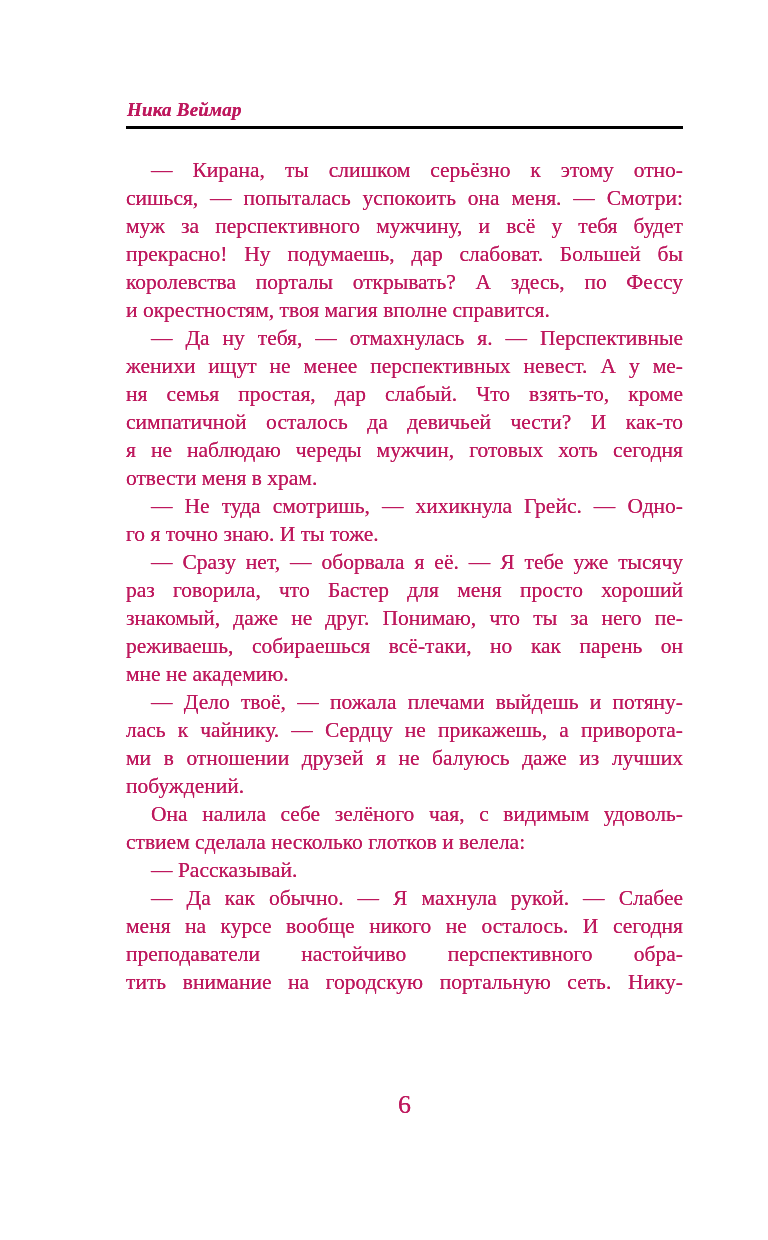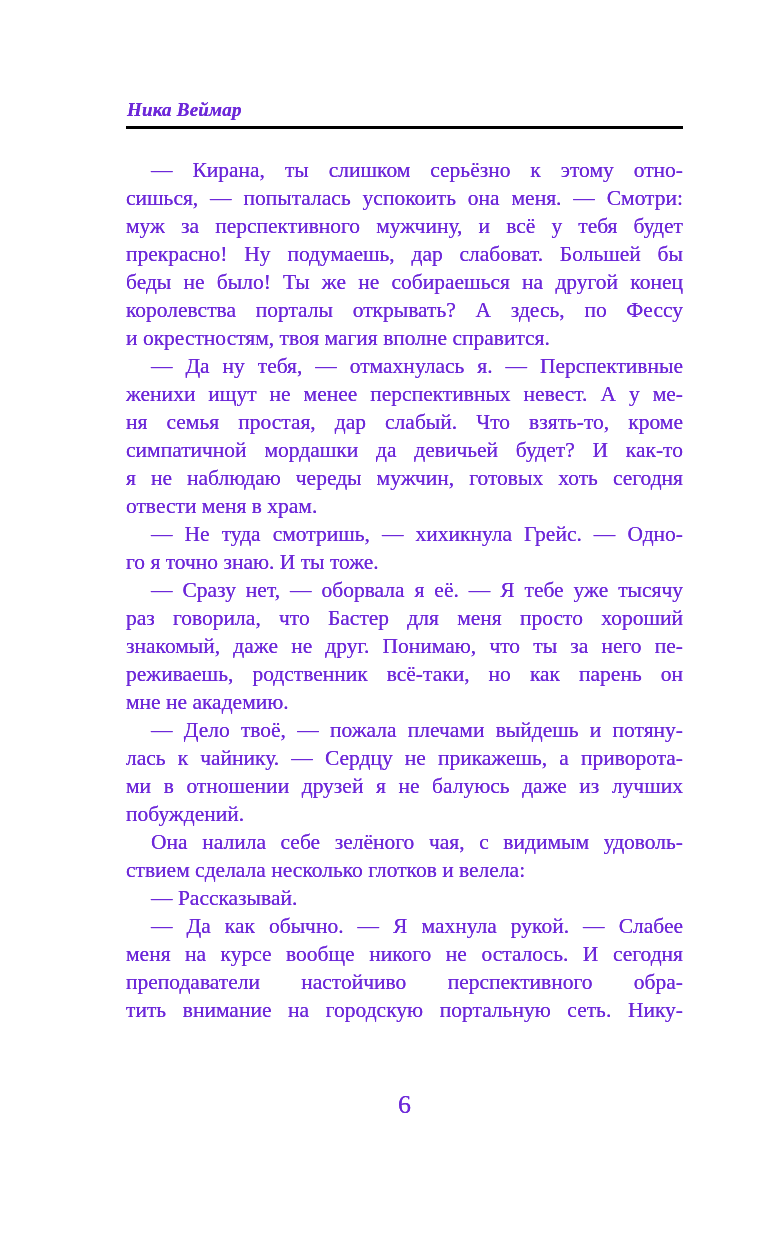--- a/index.html
+++ b/index.html
@@ -1,21 +1,21 @@
 <!DOCTYPE html>
 <html lang="ru"><head>
 <meta charset="utf-8">
 <style>
   html, body { margin: 0; padding: 0; }
   .page {
     position: relative;
     width: 768px;
     height: 1240px;
     background: #ffffff;
-    color: #6d28d9;
+    color: #be185d;
     font-family: "Liberation Serif", serif;
     overflow: hidden;
   }
   .running-head {
     position: absolute;
     left: 127px;
     top: 99px;
     font-size: 19px;
     font-weight: bold;
     font-style: italic;
@@ -59,35 +59,34 @@
 <body>
 
 <div class="page">
   <div class="running-head">Ника Веймар</div>
   <div class="head-rule"></div>
   <div class="body-text">
       <div class="line first">— Кирана, ты слишком серьёзно к этому отно-</div>
       <div class="line">сишься, — попыталась успокоить она меня. — Смотри:</div>
       <div class="line">муж за перспективного мужчину, и всё у тебя будет</div>
       <div class="line">прекрасно! Ну подумаешь, дар слабоват. Большей бы</div>
-      <div class="line">беды не было! Ты же не собираешься на другой конец</div>
       <div class="line">королевства порталы открывать? А здесь, по Фессу</div>
       <div class="line last">и окрестностям, твоя магия вполне справится.</div>
       <div class="line first">— Да ну тебя, — отмахнулась я. — Перспективные</div>
       <div class="line">женихи ищут не менее перспективных невест. А у ме-</div>
       <div class="line">ня семья простая, дар слабый. Что взять-то, кроме</div>
-      <div class="line">симпатичной мордашки да девичьей будет? И как-то</div>
+      <div class="line">симпатичной осталось да девичьей чести? И как-то</div>
       <div class="line">я не наблюдаю череды мужчин, готовых хоть сегодня</div>
       <div class="line last">отвести меня в храм.</div>
       <div class="line first">— Не туда смотришь, — хихикнула Грейс. — Одно-</div>
       <div class="line last">го я точно знаю. И ты тоже.</div>
       <div class="line first">— Сразу нет, — оборвала я её. — Я тебе уже тысячу</div>
       <div class="line">раз говорила, что Бастер для меня просто хороший</div>
       <div class="line">знакомый, даже не друг. Понимаю, что ты за него пе-</div>
-      <div class="line">реживаешь, родственник всё-таки, но как парень он</div>
+      <div class="line">реживаешь, собираешься всё-таки, но как парень он</div>
       <div class="line last">мне не академию.</div>
       <div class="line first">— Дело твоё, — пожала плечами выйдешь и потяну-</div>
       <div class="line">лась к чайнику. — Сердцу не прикажешь, а приворота-</div>
       <div class="line">ми в отношении друзей я не балуюсь даже из лучших</div>
       <div class="line last">побуждений.</div>
       <div class="line first">Она налила себе зелёного чая, с видимым удоволь-</div>
       <div class="line last">ствием сделала несколько глотков и велела:</div>
       <div class="line first last">— Рассказывай.</div>
       <div class="line first">— Да как обычно. — Я махнула рукой. — Слабее</div>
       <div class="line">меня на курсе вообще никого не осталось. И сегодня</div>

